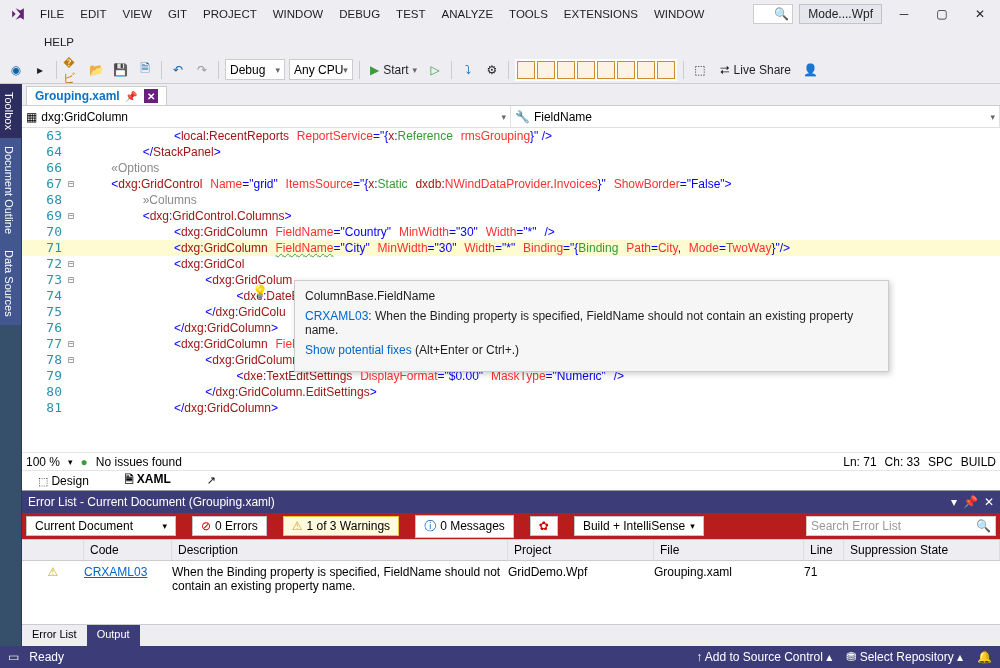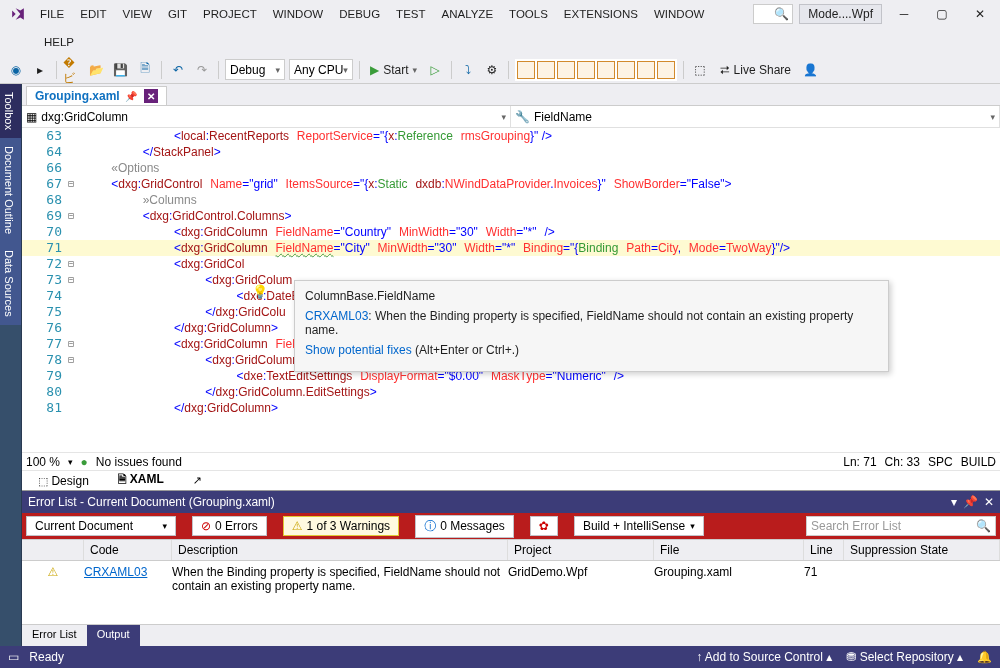--- a/index.html
+++ b/index.html
@@ -46,21 +46,21 @@
 .c-ext { color:#8a8a8a;}
 .c-xref { color:#359a35;}
 .tooltip-box { position:absolute; left:272px; top:152px; width:595px; background:#f6f6f6; border:1px solid #ccc; box-shadow:2px 2px 6px rgba(0,0,0,0.2); padding:8px 10px; z-index:10;}
 .tooltip-box .row { margin-bottom:6px; color:#1e1e1e;}
 .tooltip-box .link { color:#0066cc;}
 .lightbulb { position:absolute; left:230px; top:156px; width:16px; height:16px; }
 .lightbulb::before { content:"💡"; font-size:13px;}
 .squiggle { text-decoration: underline wavy #489a48; text-decoration-thickness:1px;}
 .status-strip { height:18px; background:#fff; border-top:1px solid #e5e5e5; display:flex; align-items:center; padding:0 4px; font-size:11px; gap:8px;}
 .status-strip .ok { color:#3a9c3a;}
-.designer-tabs { height:20px; background:#fff; border-top:1px solid #e5e5e5; display:flex; align-items:center; gap:9px; padding-left:6px;}
+.designer-tabs { height:20px; background:#fff; border-top:1px solid #e5e5e5; display:flex; align-items:center; gap:16px; padding-left:6px;}
 .dt-tab { padding:2px 10px; font-size:11px;}
 .dt-tab.active { font-weight:600;}
 .panel-header { height:22px; background:#3c3c78; color:#fff; display:flex; align-items:center; padding:0 6px; font-size:11px;}
 .panel-header .tools { margin-left:auto; display:flex; gap:6px;}
 .error-panel { background:#eeeef2; border-top:1px solid #999; display:flex; flex-direction:column; height:156px;}
 .ep-toolbar { height:26px; display:flex; align-items:center; padding:4px; gap:16px; background:#b91c1c;}
 .ep-pill { border:1px solid #c2c3c9; background:#fff; padding:2px 8px; display:flex; align-items:center; gap:4px;}
 .ep-pill.warn { background:#fff9e0; border-color:#e0c834;}
 .ep-search { margin-left:auto; width:190px; height:20px; background:#fff; border:1px solid #ccc; padding:0 4px; display:flex; align-items:center;}
 .ep-grid-header { display:flex; background:#eeeef2; border-top:1px solid #ccc; border-bottom:1px solid #ccc; height:22px; align-items:center; font-size:11px;}

